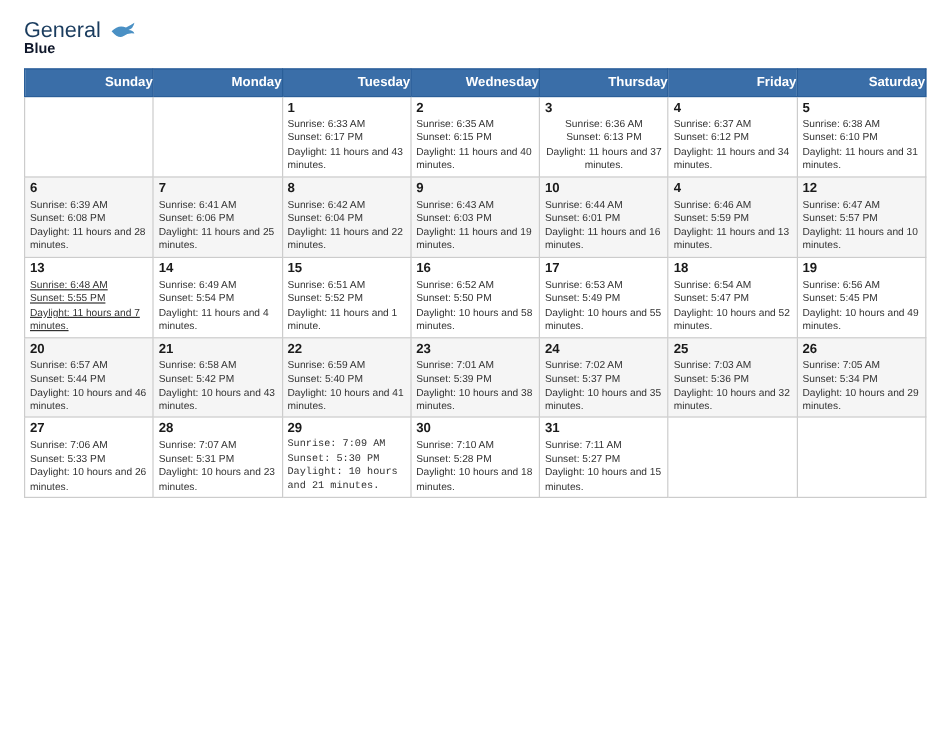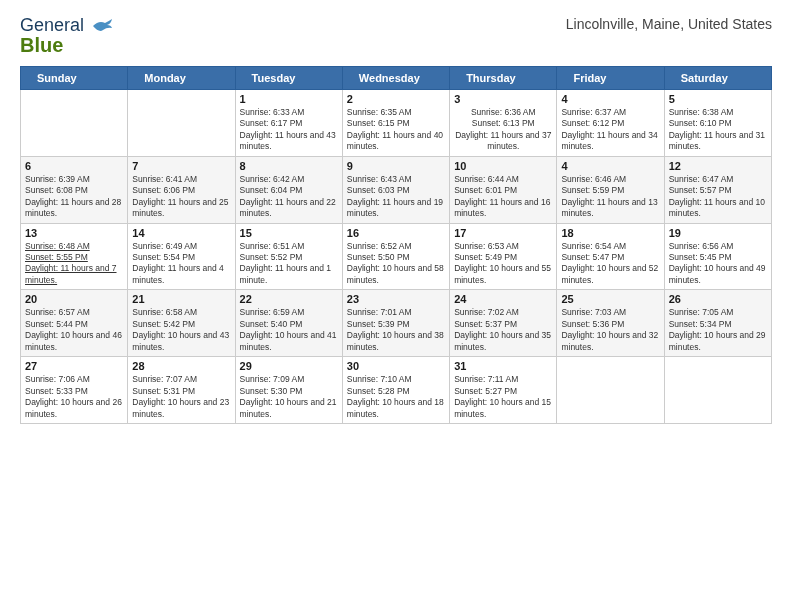--- a/index.html
+++ b/index.html
@@ -41,22 +41,22 @@
       color: #444;
     }
     .calendar {
       width: 100%;
       border-collapse: collapse;
       font-size: 9.5px;
     }
     .calendar thead th {
       background: #3a6ea8;
       color: #fff;
-      padding: 5px 16px;
-      text-align: left;
+      padding: 5px 0;
+      text-align: right;
       font-size: 11px;
       font-weight: bold;
       border: 1px solid #2a5e98;
     }
     .calendar tbody td {
       border: 1px solid #ccc;
       vertical-align: top;
       padding: 3px 4px;
       width: calc(100% / 7);
       min-height: 70px;
@@ -87,24 +87,23 @@
   <div class="header">
     <div class="logo">
       <div style="display:flex;align-items:center;gap:2px;">
         <div style="font-size:18px;font-weight:normal;color:#1a3c5e;line-height:1.1;">
           <span style="color:#1a3c5e;">General</span>
           <svg width="22" height="16" viewBox="0 0 22 16" style="vertical-align:middle;margin-left:2px;">
             <path d="M2 8 Q8 2 14 5 Q18 3 21 1 Q20 6 16 7 Q20 7 21 10 Q16 9 12 12 Q8 15 2 8Z" fill="#4a90c4"></path>
           </svg>
         </div>
       </div>
-      <div style="font-size:20px;font-weight:bold;color:#4d7c0f;line-height:1.1;margin-top:-2px;">Blue</div>
+      <div style="font-size:12px;font-weight:bold;color:#0f172a;line-height:1.1;margin-top:-2px;">Blue</div>
     </div>
     <div class="title-block">
-      <div class="location">Lincolnville, Maine, United States</div>
     </div>
   </div>
 
   <table class="calendar">
     <thead>
       <tr>
       <th>Sunday</th>
           <th>Monday</th>
           <th>Tuesday</th>
           <th>Wednesday</th>
@@ -288,21 +287,21 @@
 Daylight: 10 hours and 26 minutes.</div>
           </td>
           <td>
             <div class="day-num">28</div>
             <div class="day-info" style="white-space: pre-line;">Sunrise: 7:07 AM
 Sunset: 5:31 PM
 Daylight: 10 hours and 23 minutes.</div>
           </td>
           <td>
             <div class="day-num">29</div>
-            <div class="day-info" style="white-space: pre-line;">Sunrise: 7:09 AM
+            <div class="day-info" style="white-space: pre-line; font-family: Liberation Mono, monospace;">Sunrise: 7:09 AM
 Sunset: 5:30 PM
 Daylight: 10 hours and 21 minutes.</div>
           </td>
           <td>
             <div class="day-num">30</div>
             <div class="day-info" style="white-space: pre-line;">Sunrise: 7:10 AM
 Sunset: 5:28 PM
 Daylight: 10 hours and 18 minutes.</div>
           </td>
           <td>

